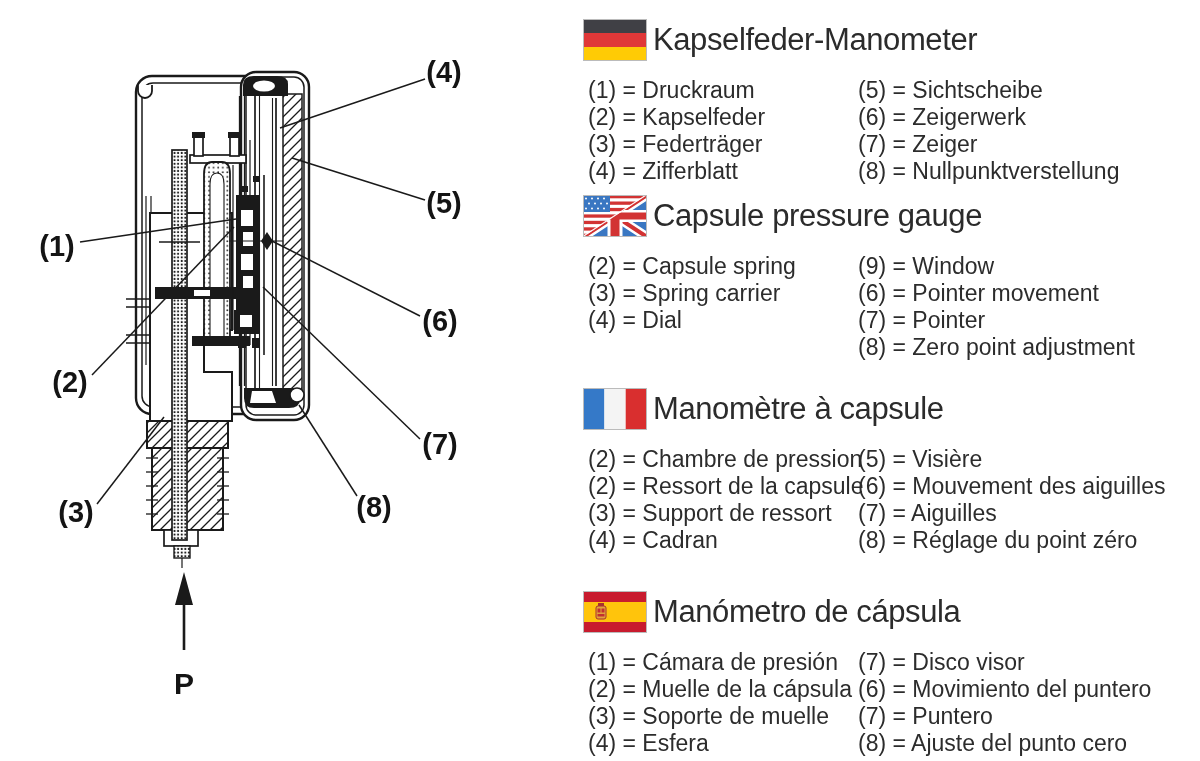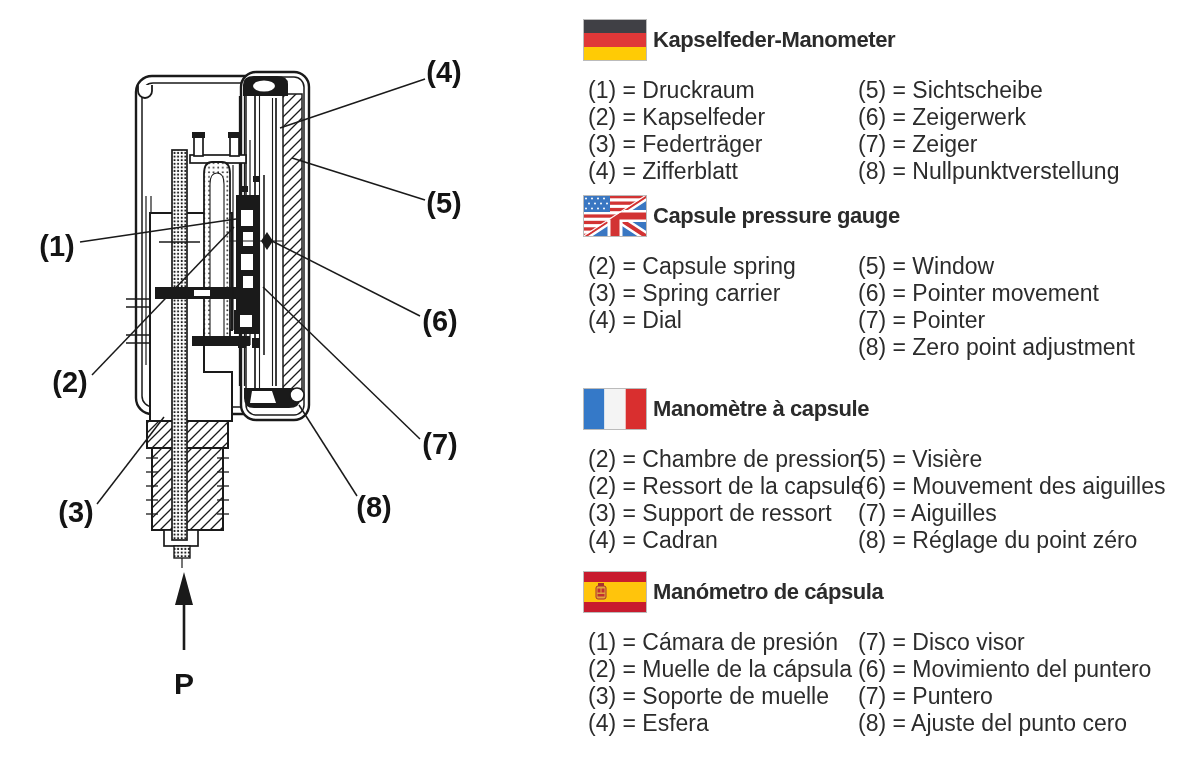--- a/index.html
+++ b/index.html
@@ -3,25 +3,25 @@
 <meta charset="utf-8">
 <style>
   html,body{margin:0;padding:0;}
   body{
     width:1200px;height:761px;position:relative;background:#ffffff;
     font-family:"Liberation Sans", sans-serif;overflow:hidden;color:#2b2b2b;
   }
   .diagram-wrap{position:absolute;left:0;top:0;width:570px;height:761px;}
   .panel{position:absolute;left:583px;top:0;width:614px;height:761px;}
   .lang-section{position:absolute;left:0;width:614px;}
-  .sec-de{top:18px}.sec-en{top:194px}.sec-fr{top:387px}.sec-es{top:570px}
+  .sec-de{top:18px}.sec-en{top:194px}.sec-fr{top:387px}.sec-es{top:590px}
   .sec-head{display:flex;align-items:center;gap:6px;height:44px;}
   .flag{width:64px;height:42px;flex:0 0 64px;display:block;}
   .sec-title{
-    margin:0;font-size:22px;font-weight:bold;color:#2b2b2b;
+    margin:0;font-size:31px;font-weight:normal;color:#2b2b2b;
     letter-spacing:-0.4px;white-space:nowrap;line-height:44px;
   }
   .items{display:flex;margin-top:15px;padding-left:5px;}
   .col{display:flex;flex-direction:column;}
   .col-l{width:270px;}
   .item{font-size:23px;line-height:27px;color:#2c2c2c;white-space:nowrap;}
   svg text.part-label{font-family:"Liberation Sans",sans-serif;font-weight:bold;fill:#141414;}
 </style>
 </head>
 <body>
@@ -243,21 +243,21 @@
       </svg>
       <h2 class="sec-title">Capsule pressure gauge</h2>
     </div>
     <div class="items">
       <div class="col col-l">
         <div class="item">(2) = Capsule spring</div>
         <div class="item">(3) = Spring carrier</div>
         <div class="item">(4) = Dial</div>
       </div>
       <div class="col">
-        <div class="item">(5) = Window</div>
+        <div class="item">(9) = Window</div>
         <div class="item">(6) = Pointer movement</div>
         <div class="item">(7) = Pointer</div>
         <div class="item">(8) = Zero point adjustment</div>
       </div>
     </div>
   </section>
 
   <section class="lang-section sec-fr">
     <div class="sec-head">
       <svg class="flag" viewBox="0 0 64 42">

